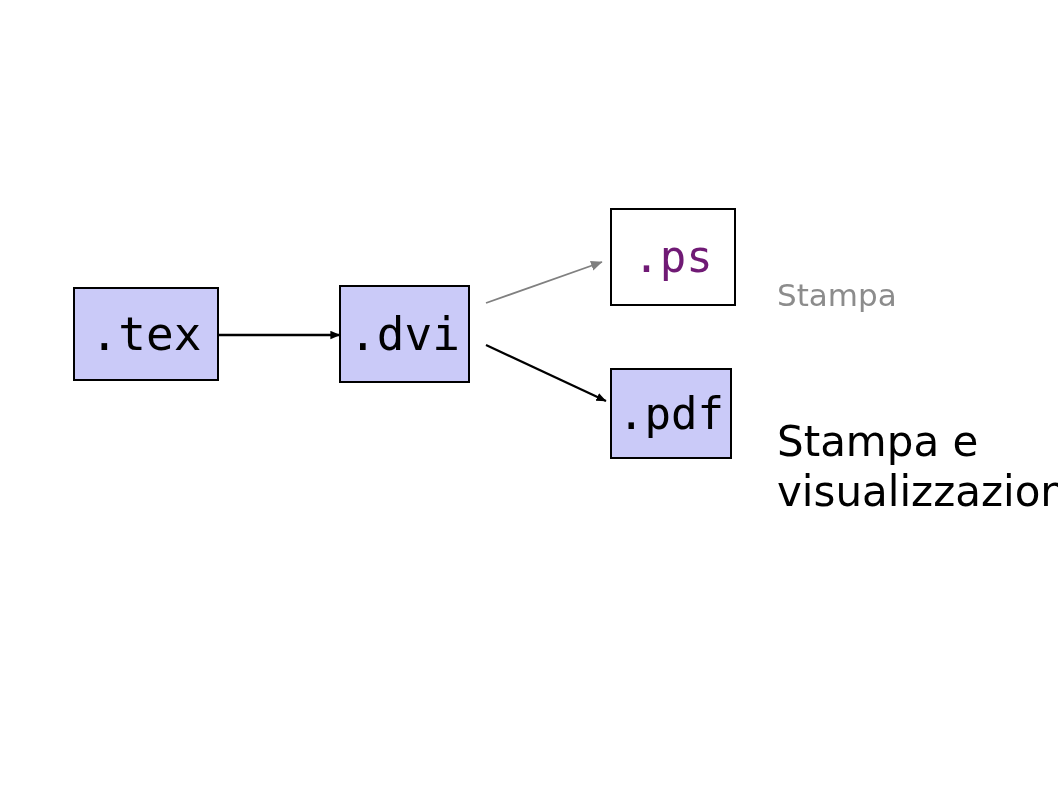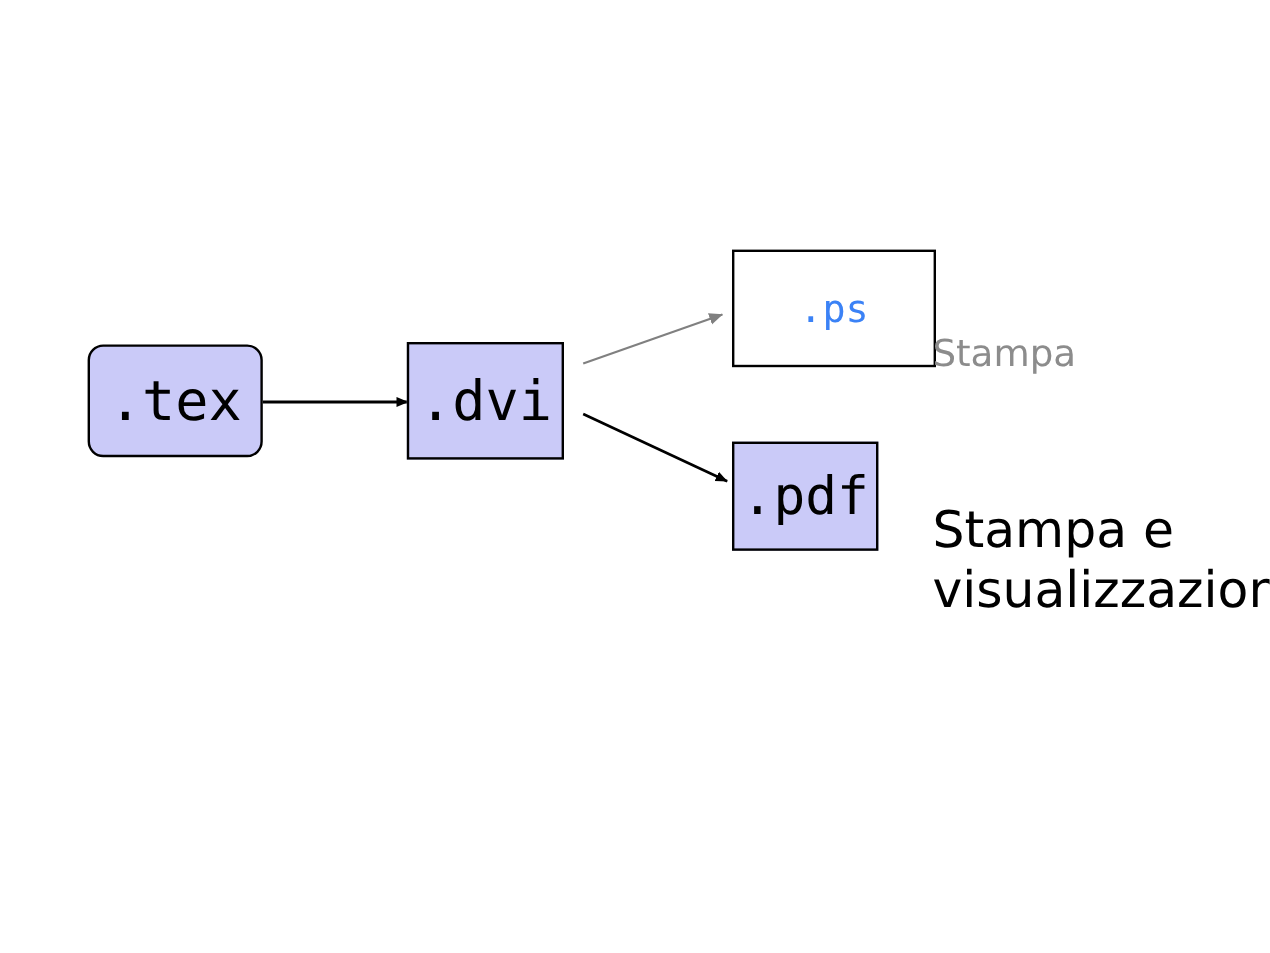--- a/index.html
+++ b/index.html
@@ -42,37 +42,36 @@
     line-height: 1;
     display: block;
   }
   #node-tex {
     left: 73px;
     top: 287px;
     width: 146px;
     height: 94px;
     font-size: 46px;
     color: #000000;
-    border-radius: 13px;
   }
   #node-dvi {
     left: 339px;
     top: 285px;
     width: 131px;
     height: 98px;
     font-size: 46px;
     color: #000000;
   }
   #node-ps {
     left: 610px;
     top: 208px;
-    width: 170px;
+    width: 126px;
     height: 98px;
-    font-size: 32px;
-    color: #3b82f6;
+    font-size: 44px;
+    color: #701a75;
   }
   #node-pdf {
     left: 610px;
     top: 368px;
     width: 122px;
     height: 91px;
     font-size: 44px;
     color: #000000;
   }
   .annotation {

